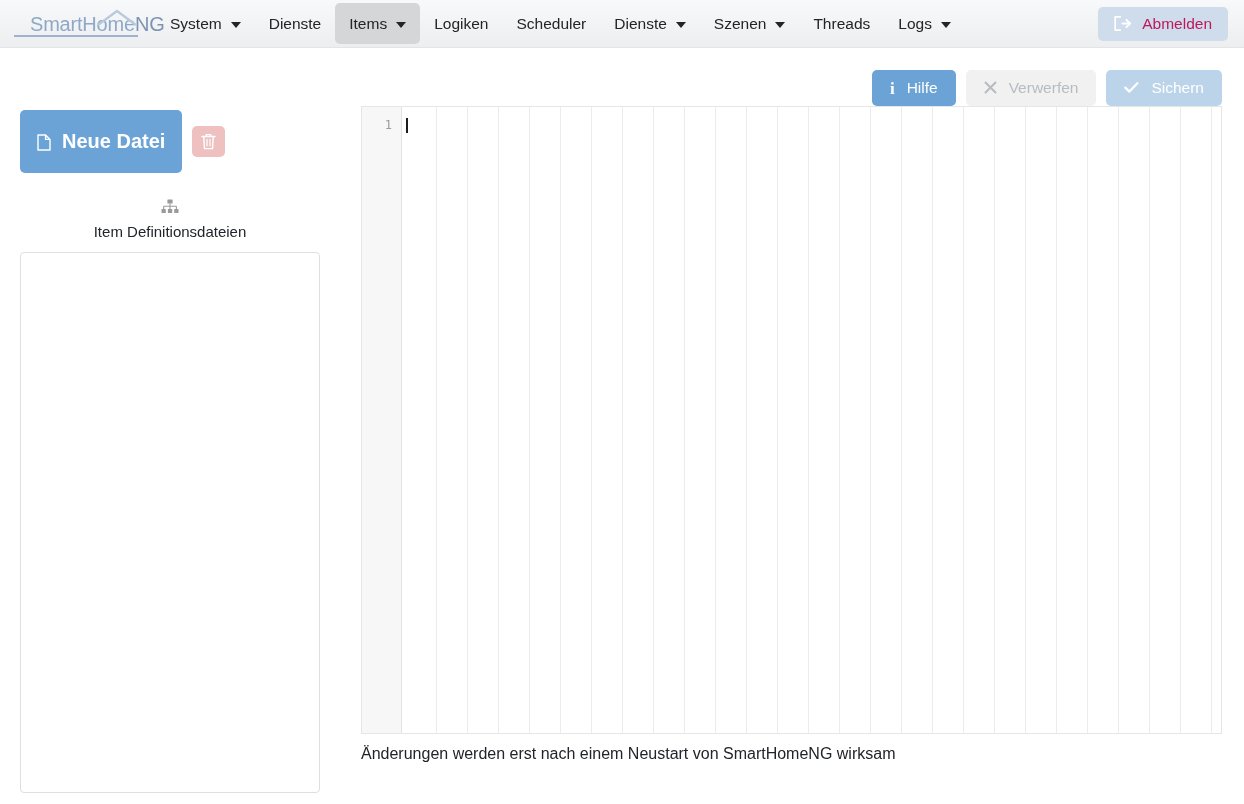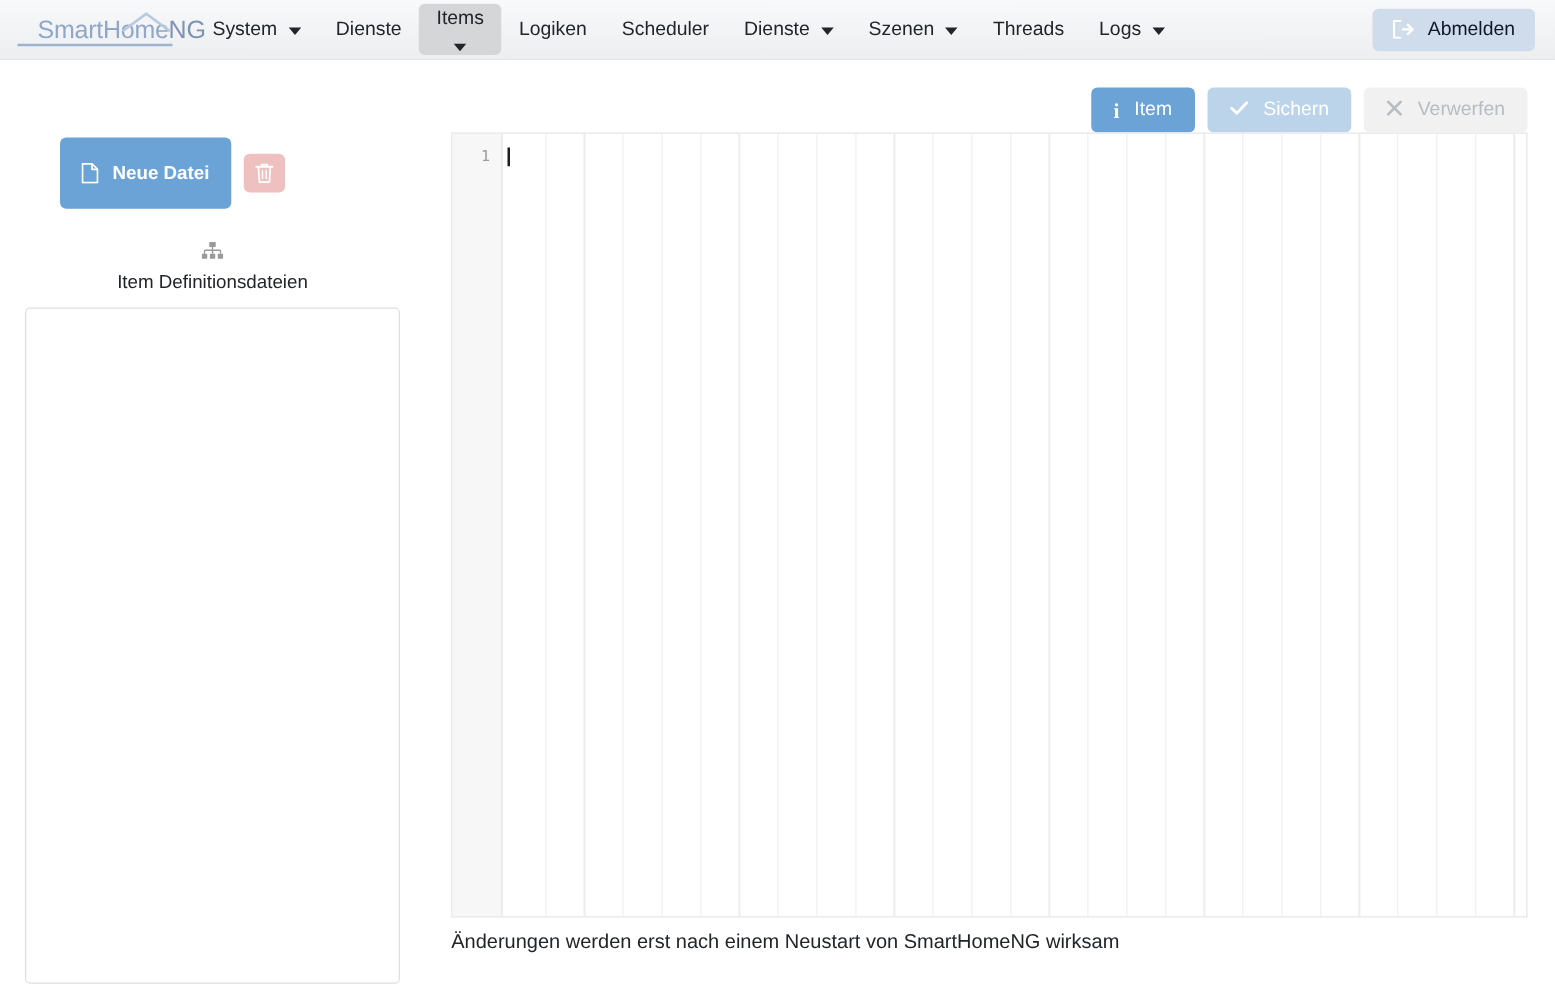--- a/index.html
+++ b/index.html
@@ -69,21 +69,20 @@
     font-size: 15.5px;
     color: #212529;
     cursor: pointer;
     user-select: none;
     white-space: nowrap;
   }
   .nav-item.active {
     background: #d4d6d8;
     border-radius: 5px;
     margin: 3px 0;
-    flex-direction: column;
   }
   .caret {
     width: 0; height: 0;
     border-left: 5px solid transparent;
     border-right: 5px solid transparent;
     border-top: 6px solid #212529;
     display: inline-block;
     margin-top: 2px;
   }
 
@@ -91,21 +90,21 @@
     margin-left: auto;
     display: flex;
     align-items: center;
     padding-right: 16px;
   }
   .logout-btn {
     display: flex;
     align-items: center;
     gap: 11px;
     background: #cfdceb;
-    color: #0f172a;
+    color: #be185d;
     border: none;
     border-radius: 5px;
     padding: 8px 16px;
     font-size: 15.5px;
     font-family: inherit;
     cursor: pointer;
   }
   .logout-icon { width: 17px; height: 15px; display: block; }
 
   
@@ -151,26 +150,25 @@
     margin-top: 4px;
   }
   .btn-newfile {
     display: inline-flex;
     align-items: center;
     gap: 11px;
     background: #6ba3d6;
     color: #ffffff;
     border: none;
     border-radius: 5px;
-    font-size: 15px;
+    font-size: 20px;
     font-weight: bold;
     font-family: inherit;
     padding: 20px 17px;
     cursor: pointer;
-    margin-left: 28px;
   }
   .btn-trash {
     background: #eec0c0;
     border: none;
     border-radius: 5px;
     width: 33px; height: 31px;
     display: inline-flex;
     align-items: center;
     justify-content: center;
     cursor: pointer;
@@ -311,37 +309,37 @@
         </svg>
       </span>
       <span>Abmelden</span>
     </button>
   </div>
 </div>
 
 <div class="action-bar">
   <button class="btn btn-help">
     <i class="gl">i</i>
-    <span>Item</span>
+    <span>Hilfe</span>
+  </button>
+  <button class="btn btn-discard">
+    <span class="gl">
+      <svg width="13" height="13" viewBox="0 0 13 13" xmlns="http://www.w3.org/2000/svg">
+        <path d="M1.5 1.5 L11.5 11.5 M11.5 1.5 L1.5 11.5" stroke="#b7bcc1" stroke-width="2.1" stroke-linecap="round"></path>
+      </svg>
+    </span>
+    <span>Verwerfen</span>
   </button>
   <button class="btn btn-save">
     <span class="gl">
       <svg width="15" height="13" viewBox="0 0 15 13" xmlns="http://www.w3.org/2000/svg">
         <path d="M1.3 6.6 L5.4 10.6 L13.4 2.2" fill="none" stroke="#ffffff" stroke-width="2.2" stroke-linecap="round" stroke-linejoin="round"></path>
       </svg>
     </span>
     <span>Sichern</span>
-  </button>
-  <button class="btn btn-discard">
-    <span class="gl">
-      <svg width="13" height="13" viewBox="0 0 13 13" xmlns="http://www.w3.org/2000/svg">
-        <path d="M1.5 1.5 L11.5 11.5 M11.5 1.5 L1.5 11.5" stroke="#b7bcc1" stroke-width="2.1" stroke-linecap="round"></path>
-      </svg>
-    </span>
-    <span>Verwerfen</span>
   </button>
 </div>
 
 <div class="content">
 
   <div class="sidebar">
     <div class="sidebar-actions">
       <button class="btn-newfile">
         <span class="file-icon">
           <svg width="14" height="17" viewBox="0 0 14 17" xmlns="http://www.w3.org/2000/svg">

